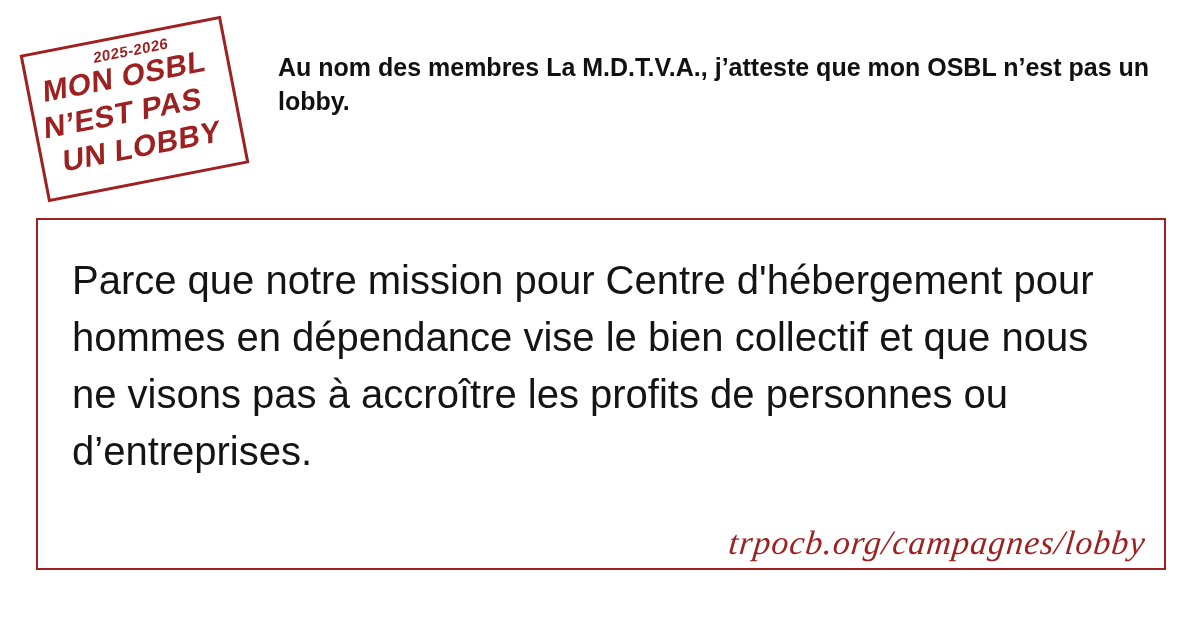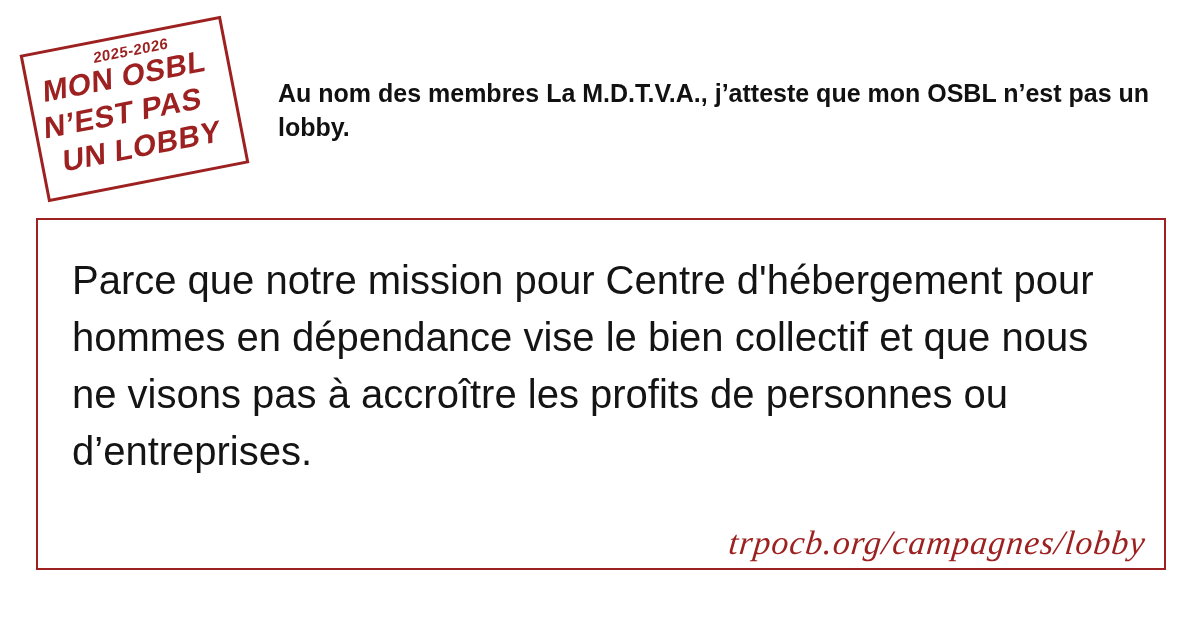--- a/index.html
+++ b/index.html
@@ -82,21 +82,20 @@
   .header-text {
     position: absolute;
     left: 278px;
     top: 50px;
     width: 890px;
     font-size: 25px;
     line-height: 34px;
     font-weight: bold;
     color: #111111;
     font-family: "Liberation Sans", sans-serif;
-    margin-top: 26px;
   }
 
   
   .reason-box {
     position: absolute;
     left: 36px;
     top: 218px;
     width: 1130px;
     height: 352px;
     border: 2px solid #9d2121;

